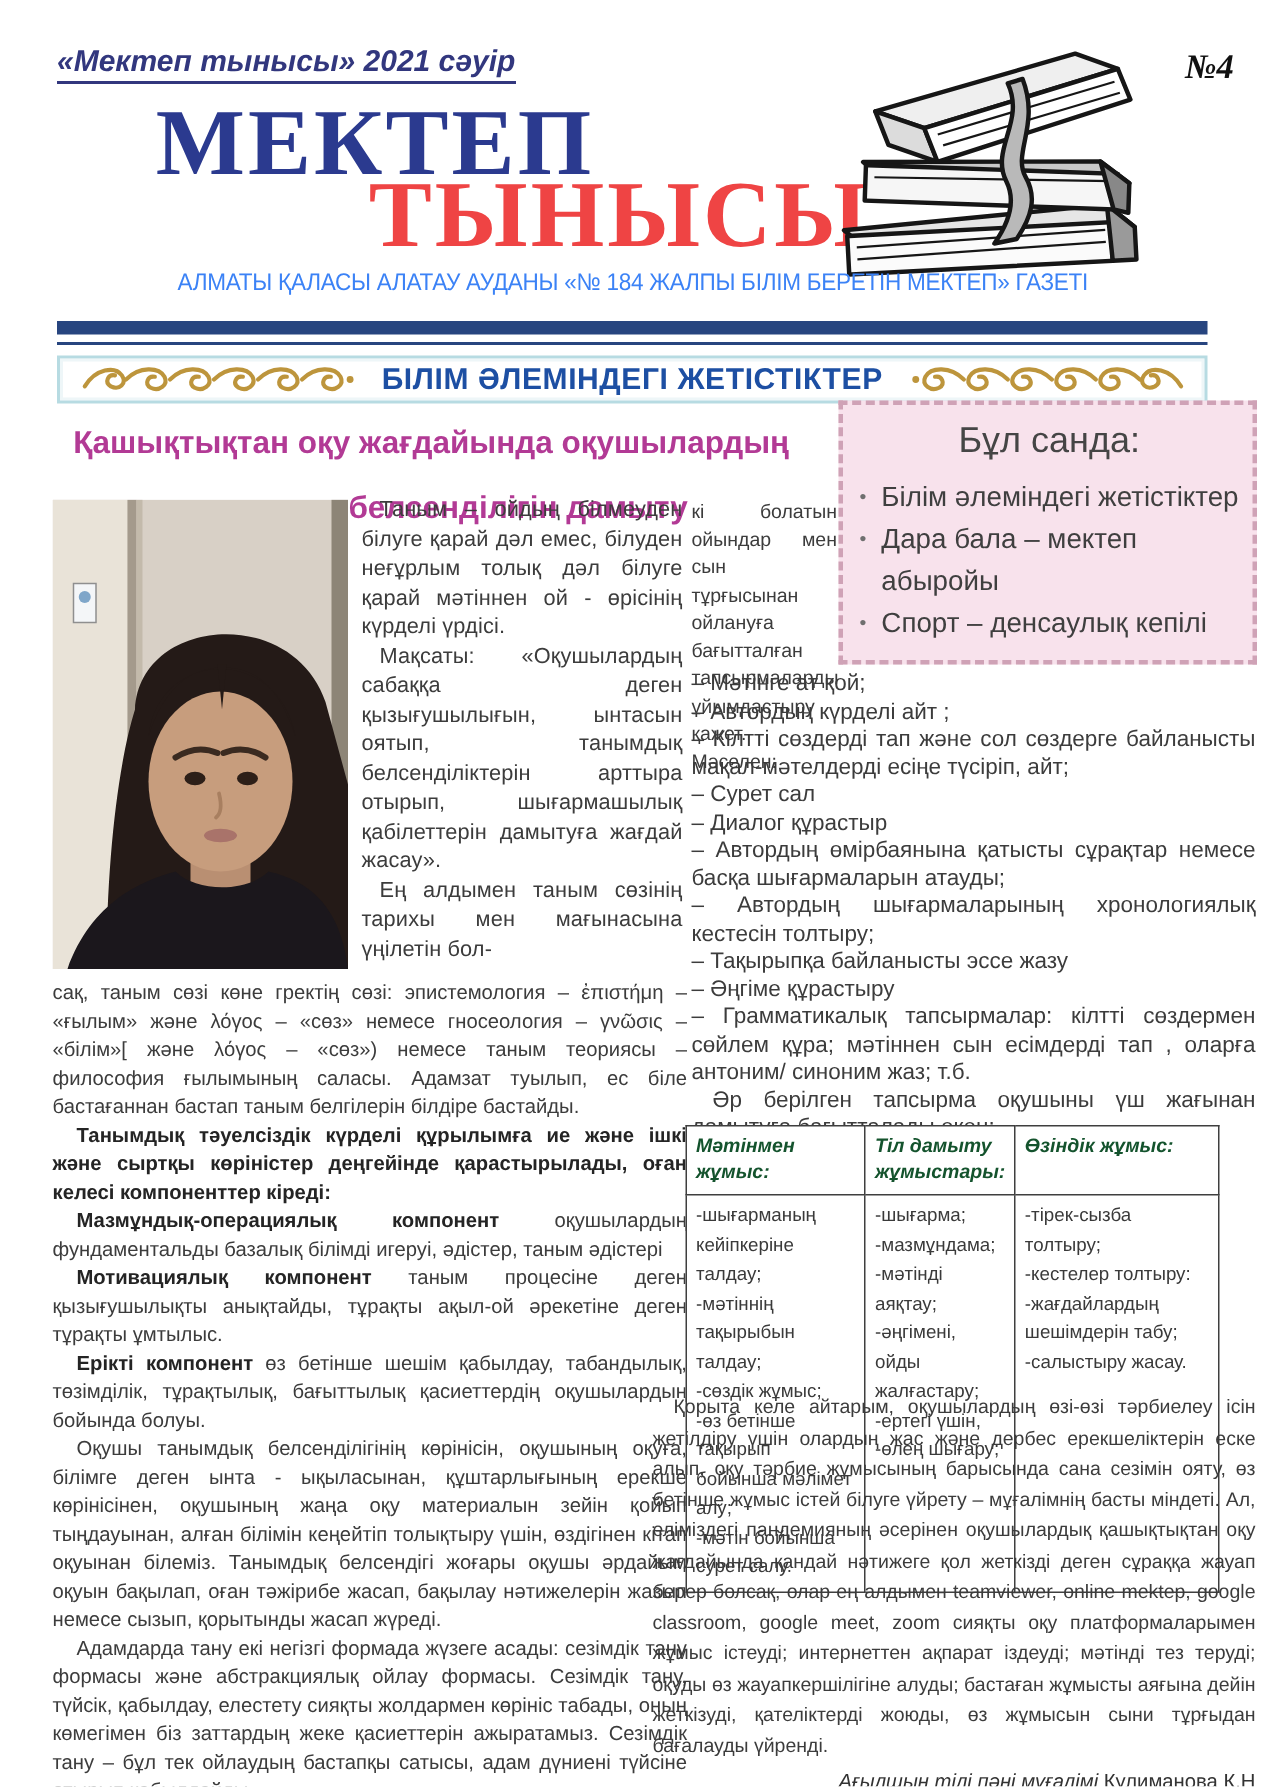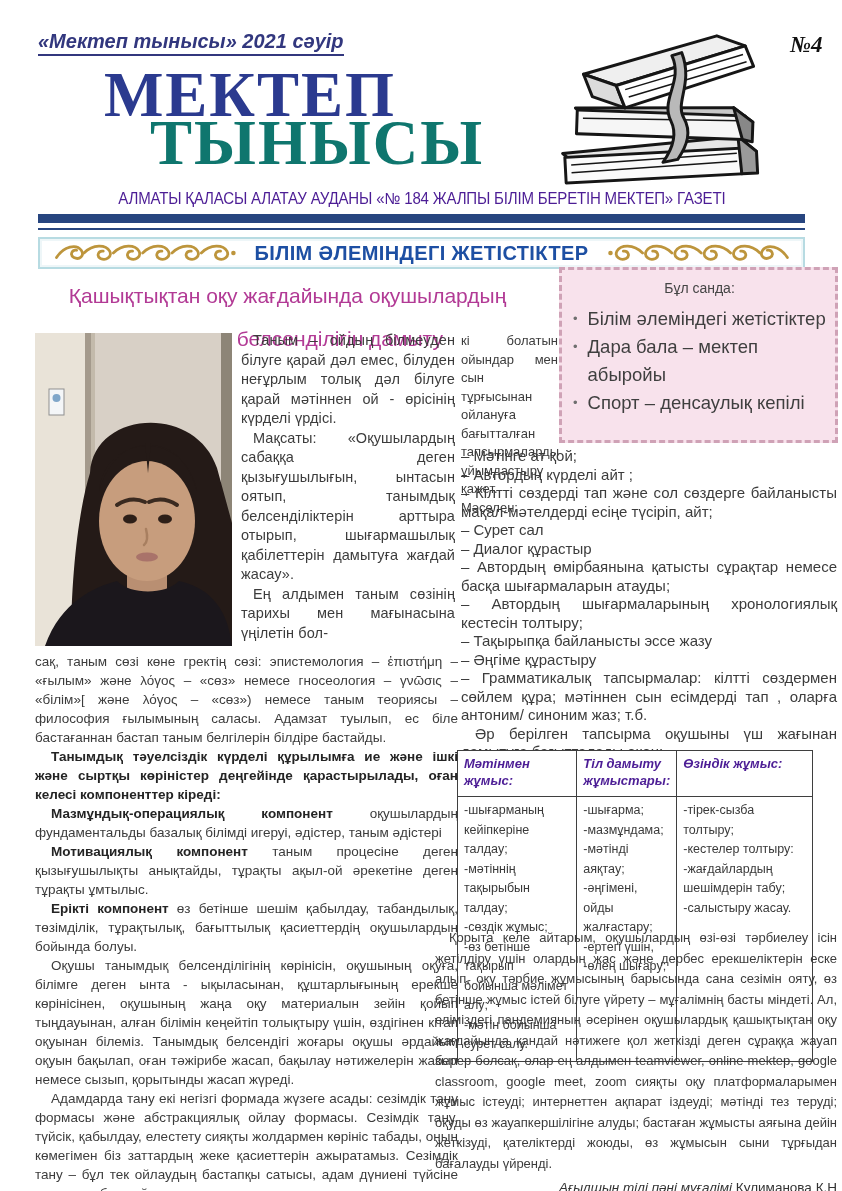--- a/index.html
+++ b/index.html
@@ -8,46 +8,46 @@
   .page { position:relative; width:842px; height:1191px; margin:0 auto; background:#fff; overflow:hidden;padding-left:24px; }
 
   
   .issue-line { position:absolute; left:38px; top:30px; font-style:italic; font-weight:700;
                 font-size:20px; color:#32377e; border-bottom:2px solid #32377e; padding-bottom:1px; }
   .issue-number { position:absolute; left:790px; top:32px; font-style:italic; font-weight:700;
                   font-size:23px; color:#111; font-family:"Liberation Serif",serif; }
   .title-1 { position:absolute; left:70px;  top:64px;  width:360px; text-align:center;
              font-family:"Liberation Serif",serif; font-weight:700; font-size:63px;
              letter-spacing:2px; color:#2b3a8f; line-height:1; }
-  .title-2 { position:absolute; left:150px; top:112px; width:430px; text-align:left;
+  .title-2 { position:absolute; left:150px; top:112px; width:430px; text-align:right;
              font-family:"Liberation Serif",serif; font-weight:700; font-size:63px;
-             letter-spacing:2px; color:#0f766e; line-height:1; }
+             letter-spacing:2px; color:#ef4444; line-height:1; }
   .books { position:absolute; left:545px; top:22px; width:228px; height:168px; }
   .books svg { width:100%; height:100%; display:block; }
-  .subtitle { position:absolute; left:38px; top:190px; width:767px; text-align:center;
-              font-size:16px; color:#4c1d95; }
+  .subtitle { position:absolute; left:38px; top:180px; width:767px; text-align:center;
+              font-size:16px; color:#3b82f6; }
   .subtitle .cond { display:inline-block; transform:scaleX(.94); transform-origin:center;
                     letter-spacing:-.2px; white-space:nowrap; }
   .rule-thick { position:absolute; left:38px; top:214px; width:767px; height:9px; background:#27457f; }
   .rule-thin  { position:absolute; left:38px; top:228px; width:767px; height:2px; background:#27457f; }
   .banner { position:absolute; left:38px; top:237px; width:767px; height:32px; background:#fff;
             border:2px solid #b7dbe2; box-shadow:0 0 0 2px #eef6f8 inset;
             display:flex; align-items:center; justify-content:center; gap:16px; }
   .banner-text { font-weight:700; font-size:20px; color:#1d4fa3; white-space:nowrap; letter-spacing:.4px; }
   .orn { flex:0 0 auto; height:22px; }
   .orn svg { height:22px; width:auto; display:block; }
   .orn.flip svg { transform:scaleX(-1); }
 
   
   .art-title { position:absolute; left:35px; top:274px; width:505px; text-align:center;
-               font-weight:400; font-size:21px; line-height:43px; color:#b23a95; }
+               font-weight:700; font-size:21px; line-height:43px; color:#b23a95; }
 
   .pink-box { position:absolute; left:559px; top:267px; width:279px; height:176px;
               background:#f8e2ec; border:3px dashed #cfa2b6; padding:10px 8px 0 10px; }
-  .pink-title { text-align:center; font-size:14px; color:#454545; margin-bottom:9px; }
+  .pink-title { text-align:center; font-size:24px; color:#454545; margin-bottom:9px; }
   .pink-item { display:flex; gap:10px; font-size:18.5px; color:#3f3f3f; line-height:28px; }
   .pink-item::before { content:"\2022"; color:#6f6f6f; font-size:13px; line-height:28px; padding-left:1px; }
 
   
   .photo { position:absolute; left:35px; top:333px; width:197px; height:313px; overflow:hidden; }
   .photo svg { width:100%; height:100%; display:block; }
 
   
   .col-a { position:absolute; left:241px; top:331px; width:214px;
            font-size:14.5px; line-height:19.5px; text-align:justify; letter-spacing:.1px; }
@@ -66,21 +66,21 @@
   .left-lower p { text-indent:16px; }
   .left-lower p.cont { text-indent:0; }
   .left-lower b { color:#242424; }
 
   
   .task-table { position:absolute; left:457px; top:750px; width:356px;
                 border-collapse:collapse; background:#fff; }
   .task-table th, .task-table td { border:1.5px solid #3f3f3f; padding:4px 6px 6px 6px;
                 vertical-align:top; text-align:left; }
   .task-table th { font-style:italic; font-weight:700; font-size:13px; line-height:17px;
-                   color:#4c1d95; height:46px; }
+                   color:#14532d; height:46px; }
   .task-table td { font-size:12.5px; line-height:19.5px; height:120px; color:#3a3a3a; }
 
   
   .right-lower { position:absolute; left:435px; top:928px; width:402px;
                  font-size:13px; line-height:20.5px; text-align:justify; }
   .right-lower .closing { text-indent:14px; }
   .right-lower .signature { text-align:right; margin-top:4px; font-size:13.5px; color:#333; }
   .right-lower .signature i { font-style:italic; }
 </style>
 </head>

